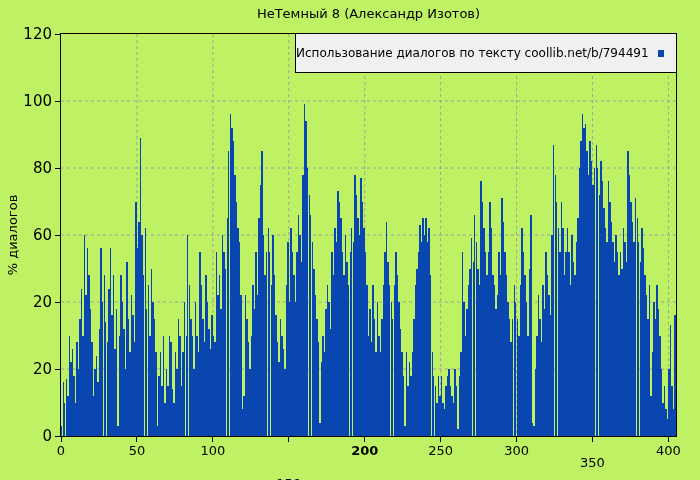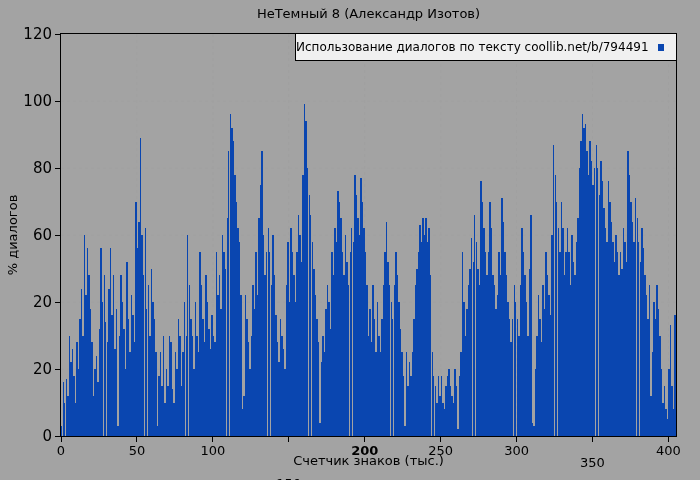--- a/index.html
+++ b/index.html
@@ -16,21 +16,21 @@
     text-align:center;font-size:13px;
   }
   .plot-area{
     position:absolute;left:60px;top:33px;width:617px;height:404px;
     border:1px solid #000;box-sizing:border-box;
     background:transparent;
   }
   .plot-svg{position:absolute;left:0;top:0;display:block;}
   .legend-box{
     position:absolute;top:-1px;right:-1px;
-    width:382px;height:28px;box-sizing:border-box;
+    width:382px;height:40px;box-sizing:border-box;
     border:1px solid #000;background:#f0f0f0;
     display:flex;align-items:center;justify-content:flex-end;
     gap:9px;padding-right:12px;
     z-index:3;
   }
   .legend-label{font-size:12px;white-space:nowrap;}
   .legend-sample{width:36px;height:7px;}
   .y-axis-title{
     position:absolute;left:12px;top:235px;
     transform:translate(-50%,-50%) rotate(-90deg);
@@ -46,21 +46,21 @@
   }
   .tick-label-x{
     position:absolute;width:44px;text-align:center;
     font-size:13px;line-height:14px;
   }
   .tick-mark{position:absolute;background:#000;}
 </style>
 </head>
 <body>
 
-<div class="screen" style="background: #a3a3a3;">
+<div class="screen" style="background: #bef264;">
 
   <div class="chart-title">НеТемный 8 (Александр Изотов)</div>
 
   <div class="y-axis-title">% диалогов</div>
 
   <div class="plot-area">
     <svg class="plot-svg" id="chart-svg" width="615" height="402">
         <line x1="0" x2="615" y1="335" y2="335" stroke="#a0a0a0" stroke-width="1" stroke-dasharray="3,3"></line>
         <line x1="0" x2="615" y1="268" y2="268" stroke="#a0a0a0" stroke-width="1" stroke-dasharray="3,3"></line>
         <line x1="0" x2="615" y1="201" y2="201" stroke="#a0a0a0" stroke-width="1" stroke-dasharray="3,3"></line>
@@ -516,15 +516,14 @@
       <div class="tick-mark" style="left: 440.13px; top: 437px; width: 1px; height: 5px;"></div>
       <div class="tick-label-x" style="left: 418.63px; top: 444px;">250</div>
       <div class="tick-mark" style="left: 516.056px; top: 437px; width: 1px; height: 5px;"></div>
       <div class="tick-label-x" style="left: 494.556px; top: 444px;">300</div>
       <div class="tick-mark" style="left: 591.981px; top: 437px; width: 1px; height: 5px;"></div>
       <div class="tick-label-x" style="left: 570.481px; top: 456px;">350</div>
       <div class="tick-mark" style="left: 667.907px; top: 437px; width: 1px; height: 5px;"></div>
       <div class="tick-label-x" style="left: 646.407px; top: 444px;">400</div>
     </div>
 
-  <div class="x-axis-title">Счетчик знаков (тыс.)</div>
 
 </div>
 
 </body></html>

